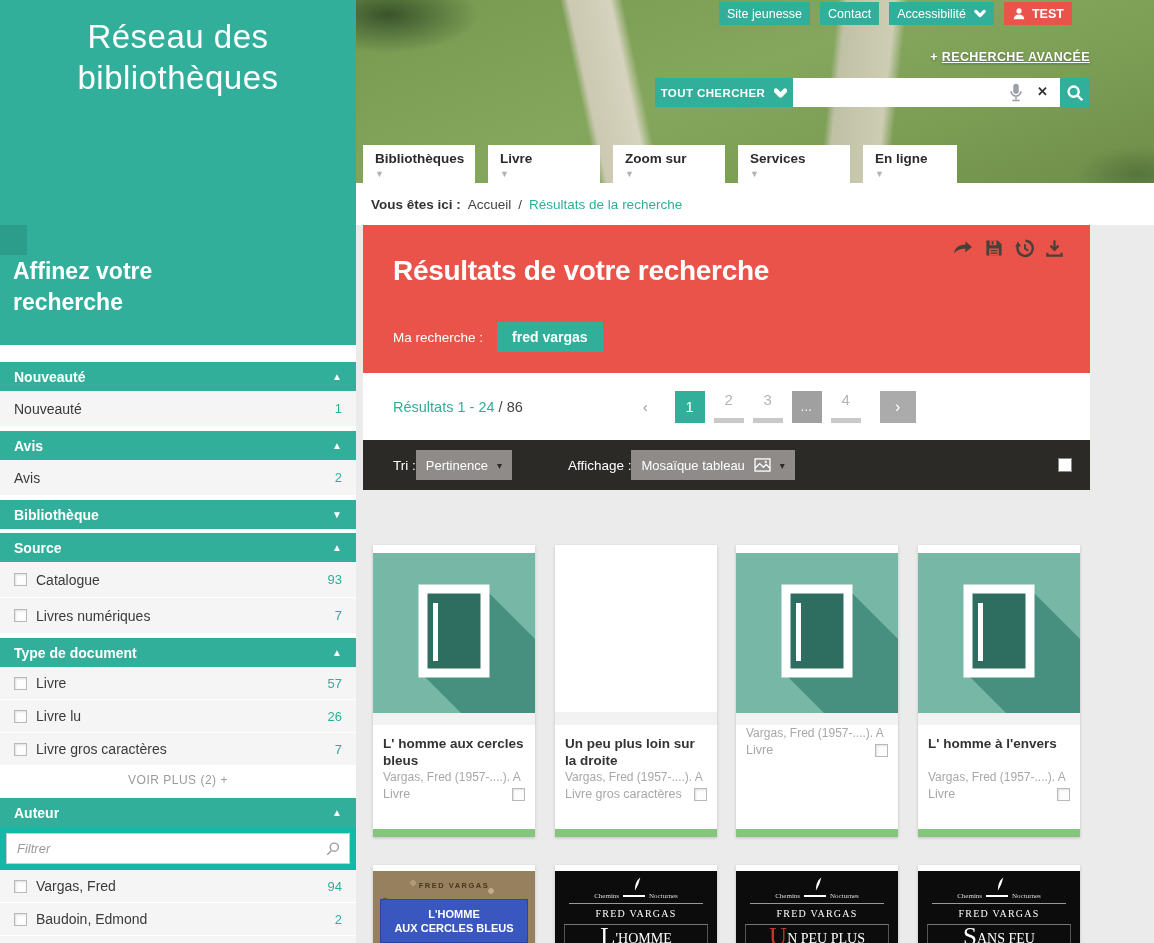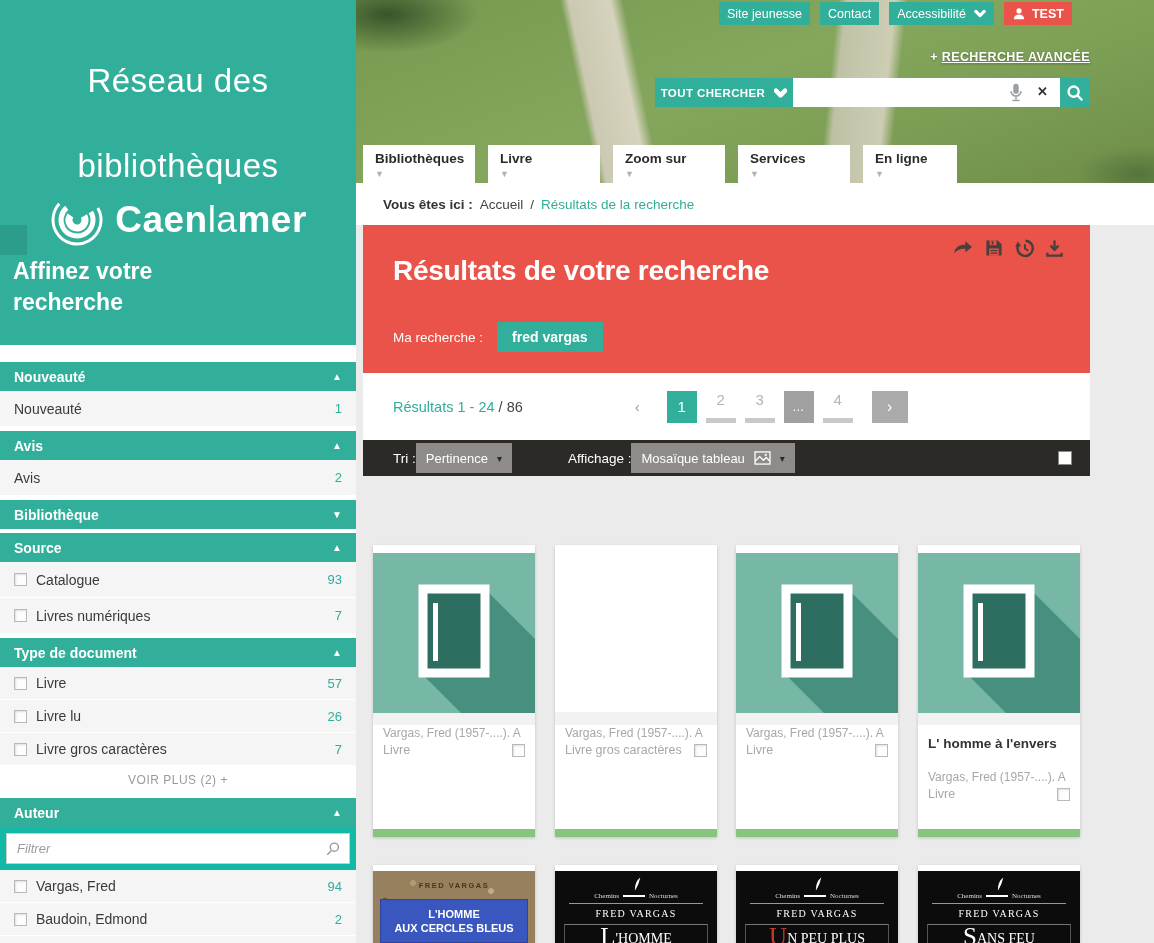--- a/index.html
+++ b/index.html
@@ -3,21 +3,21 @@
 <meta charset="utf-8">
 <style>
   * { margin:0; padding:0; box-sizing:border-box; }
   html,body { width:1154px; height:943px; overflow:hidden; }
   body { font-family:"Liberation Sans", sans-serif; background:#fff; position:relative; }
 
   
   .sidebar { position:absolute; left:0; top:0; width:356px; height:943px; background:#fff; }
   .sidebar-hero { height:345px; background:#31af9a; position:relative; }
   .logo { padding-top:16px; text-align:center; color:#fff; }
-  .logo-line { font-size:33px; line-height:41px; letter-spacing:.5px;margin-top:44px; }
+  .logo-line { font-size:33px; line-height:41px; letter-spacing:.5px; }
   .logo-brandrow { display:flex; align-items:center; justify-content:center; gap:10px; margin-top:6px; }
   .logo-brand { font-size:37px; color:#fff; font-weight:bold; letter-spacing:.5px; }
   .logo-brand .thin { font-weight:normal; }
   .collapse-tab { position:absolute; left:0; top:225px; width:27px; height:30px; background:rgba(0,0,0,.10); }
   .refine-title { position:absolute; left:13px; top:256px; width:220px; color:#fff; font-size:23px; font-weight:bold; line-height:31px; }
 
   .facet-header { height:29px; background:#31af9a; color:#fff; display:flex; align-items:center; justify-content:space-between; padding:0 14px; font-weight:bold; font-size:14px; margin-top:4px; cursor:pointer; }
   .facet-header .chev { font-size:10px; }
   .facet-header.first { margin-top:17px; }
   .facet-item { height:36px; background:#f5f5f5; border-bottom:1px solid #fff; display:flex; align-items:center; padding:0 14px; gap:9px; font-size:14px; color:#3a3a3a; }
@@ -52,49 +52,49 @@
   .mic { position:absolute; right:34px; top:4px; cursor:pointer; }
   .clear-x { position:absolute; right:12px; top:6px; color:#333; font-size:13px; font-weight:bold; cursor:pointer; }
   .search-btn { width:30px; background:#31af9a; display:flex; align-items:center; justify-content:center; cursor:pointer; }
   .tabs { position:absolute; left:7px; bottom:0; display:flex; gap:13px; }
   .tab { width:112px; height:38px; background:#fff; padding:6px 0 0 12px; cursor:pointer; }
   .tab:last-child { width:94px; }
   .tab-label { font-size:13.5px; font-weight:bold; color:#2b2b2b; }
   .tab-chev { color:#b3b3b3; font-size:9px; margin-top:3px; }
 
   
-  .breadcrumb { position:absolute; left:356px; top:183px; width:798px; height:42px; background:#fff; display:flex; align-items:center; gap:7px; padding-left:27px; font-size:13.5px; color:#444; }
+  .breadcrumb { position:absolute; left:356px; top:183px; width:798px; height:42px; background:#fff; display:flex; align-items:center; gap:7px; padding-left:15px; font-size:13.5px; color:#444; }
   .bc-prefix { font-weight:bold; color:#333; }
   .bc-current { color:#2fae99; }
 
   
   .main-gray { position:absolute; left:356px; top:225px; width:798px; height:718px; background:#ebebeb; }
 
   .red-panel { position:absolute; left:7px; top:0; width:727px; height:148px; background:#ea5349; }
   .rp-title { position:absolute; left:30px; top:30px; color:#fff; font-size:28px; font-weight:bold; letter-spacing:-.3px; }
   .rp-icons { position:absolute; right:26px; top:13px; display:flex; gap:10px; }
   .rp-icons > div { cursor:pointer; }
   .rp-searchrow { position:absolute; left:30px; top:97px; display:flex; align-items:center; }
   .rp-label { color:#fff; font-size:13.5px; }
   .rp-badge { margin-left:14px; background:#31af9a; color:#fff; font-weight:bold; font-size:14px; padding:7px 15px; cursor:pointer; }
 
-  .pag-row { position:absolute; left:7px; top:148px; width:727px; height:67px; background:#fff; display:flex; align-items:center; }
+  .pag-row { position:absolute; left:7px; top:148px; width:727px; height:67px; background:#fff; display:flex; align-items:center;gap:8px; }
   .pag-range { margin-left:30px; font-size:14.5px; }
   .pag-range .teal { color:#2fae99; }
   .pag-range .tot { color:#444; }
   .pager { display:flex; align-items:flex-start; gap:9px; margin-left:112px; }
   .pg-prev { color:#9a9a9a; font-size:15px; margin:7px 18px 0 0; cursor:pointer; }
   .pg-active { width:30px; height:32px; background:#31af9a; color:#fff; font-size:15px; display:flex; align-items:center; justify-content:center; cursor:pointer; }
   .pg-num { width:30px; height:32px; display:flex; flex-direction:column; justify-content:space-between; align-items:center; cursor:pointer; }
   .pg-num span { color:#b5b5b5; font-size:15px; }
   .pg-bar { width:30px; height:5px; background:#c9c9c9; }
   .pg-dots { width:30px; height:32px; background:#a0a0a0; color:#fff; display:flex; align-items:center; justify-content:center; font-size:12px; letter-spacing:1px; cursor:pointer; }
   .pg-next { width:36px; height:32px; background:#ababab; color:#fff; display:flex; align-items:center; justify-content:center; font-size:16px; margin-left:10px; cursor:pointer; }
 
-  .sortbar { position:absolute; left:7px; top:215px; width:727px; height:36px; background:#2b2a27; display:flex; align-items:center; padding-left:30px; color:#fff; font-size:13.5px; }
+  .sortbar { position:absolute; left:7px; top:215px; width:727px; height:50px; background:#2b2a27; display:flex; align-items:center; padding-left:30px; color:#fff; font-size:13.5px; }
   .dd { background:#8e8b88; height:30px; display:flex; align-items:center; gap:9px; padding:0 10px; font-size:13px; cursor:pointer; }
   .dd-chev { color:#2b2a27; font-size:10px; }
   .aff-label { margin-left:56px; }
   .sb-check { margin-left:auto; margin-right:18px; width:14px; height:14px; background:#fff; border:1px solid #888; cursor:pointer; }
 
   
   .card { position:absolute; width:162px; background:#fff; box-shadow:0 1px 3px rgba(0,0,0,.18); }
   .card.row1 { top:320px; height:292px; padding-top:8px; }
   .card.row2 { top:640px; height:78px; padding-top:6px; overflow:hidden; }
   .c1 { left:17px; } .c2 { left:199px; } .c3 { left:380px; } .c4 { left:562px; }
@@ -132,32 +132,20 @@
   svg { display:block; }
 </style>
 </head>
 <body>
 
 <div class="sidebar">
   <div class="sidebar-hero">
     <div class="logo">
       <div class="logo-line">Réseau des</div>
       <div class="logo-line">bibliothèques</div>
-      <div class="logo-brandrow">
-        <span>
-          <svg width="56" height="56" viewBox="0 0 56 56">
-            <g fill="none" stroke="#fff" transform="rotate(-30 28 28)">
-              <circle cx="28" cy="28" r="24" stroke-width="3" stroke-dasharray="105 46"></circle>
-              <circle cx="28" cy="28" r="16" stroke-width="5" stroke-dasharray="72 28"></circle>
-              <circle cx="28" cy="28" r="8" stroke-width="7" stroke-dasharray="34 16"></circle>
-            </g>
-          </svg>
-        </span>
-        <span class="logo-brand"><span>Caen</span><span class="thin">la</span><span>mer</span></span>
-      </div>
     </div>
     <div class="collapse-tab"></div>
     <div class="refine-title">Affinez votre recherche</div>
   </div>
 
   <div class="facet-header first">
     <span>Nouveauté</span>
     <span class="chev">▲</span>
   </div>
   <div class="facet-item">
@@ -440,31 +428,33 @@
   <div class="card row1 c1">
     <div class="cover-area">
       <svg width="162" height="160" viewBox="0 0 162 160">
           <rect width="162" height="160" fill="#76b7a5"></rect>
           <polygon points="112,36 162,86 162,160 88,160 48,120 112,120" fill="#47907f"></polygon>
           <rect x="50" y="36" width="62" height="84" fill="#2e6e60" stroke="#fff" stroke-width="9"></rect>
           <rect x="60" y="50" width="5" height="58" fill="#fff"></rect>
         </svg>
     </div>
     <div class="gray-strip"></div>
+    <div class="card-title">L' homme aux cercles bleus</div>
     <div class="card-author">Vargas, Fred (1957-....). A</div>
     <div class="card-meta">
       <span>Livre</span>
       <span class="checkbox"></span>
     </div>
     <div class="green-bar"></div>
   </div>
 
   <div class="card row1 c2">
     <div class="cover-area blank"></div>
     <div class="gray-strip"></div>
+    <div class="card-title">Un peu plus loin sur la droite</div>
     <div class="card-author">Vargas, Fred (1957-....). A</div>
     <div class="card-meta">
       <span>Livre gros caractères</span>
       <span class="checkbox"></span>
     </div>
     <div class="green-bar"></div>
   </div>
 
   <div class="card row1 c3">
     <div class="cover-area">

